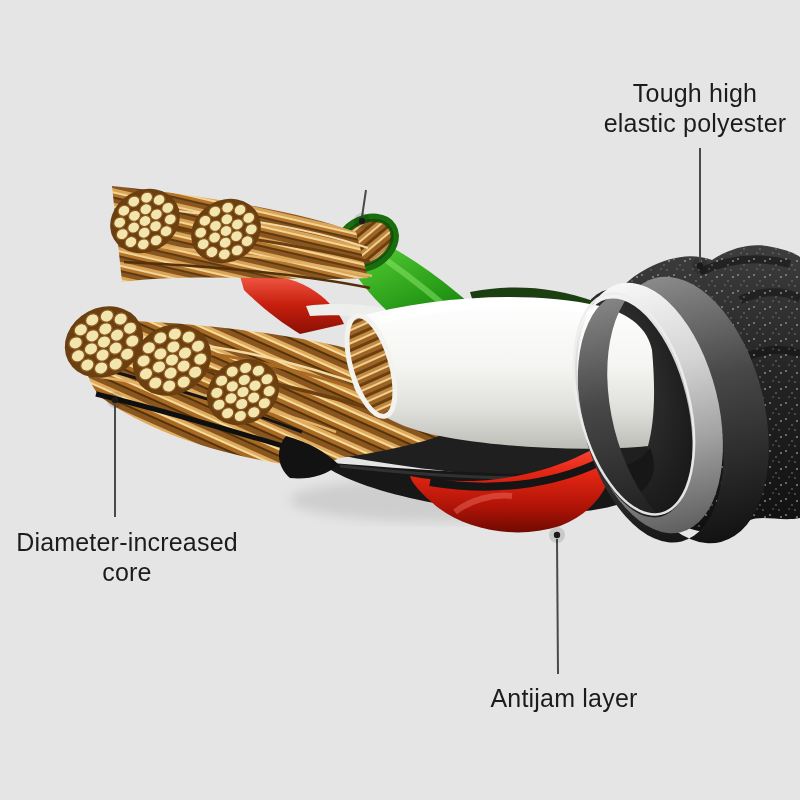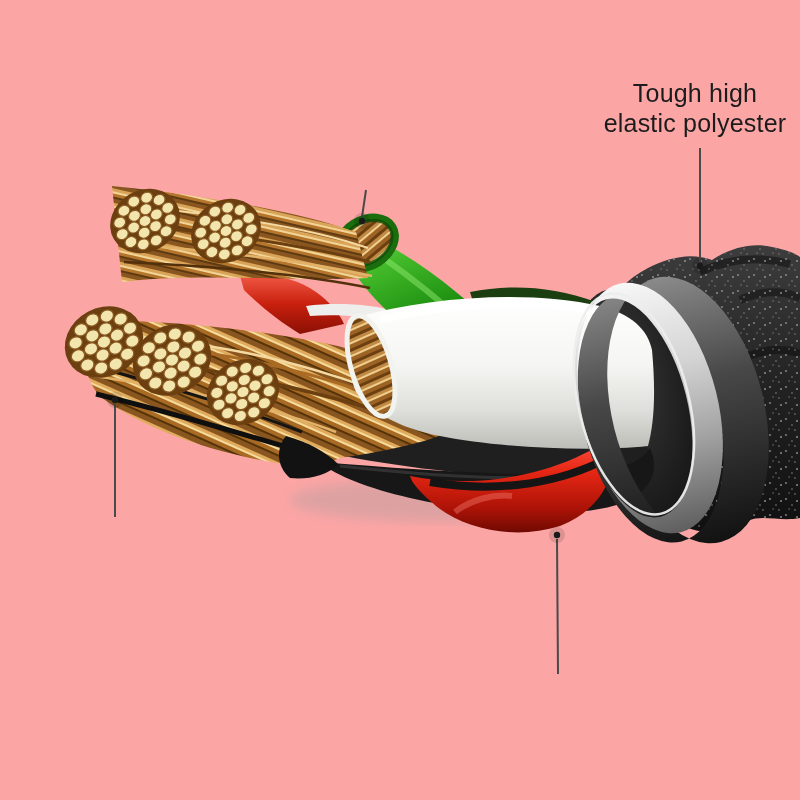--- a/index.html
+++ b/index.html
@@ -1,16 +1,16 @@
 <!DOCTYPE html>
 <html><head>
 <meta charset="utf-8">
 <style>
   html,body{margin:0;padding:0;background:#ffffff;}
-  .stage{position:relative;width:800px;height:800px;background:#fca5a5;overflow:hidden;
+  .stage{position:relative;width:800px;height:800px;background:#e5e5e5;overflow:hidden;
          font-family:"Liberation Sans",sans-serif;}
   .art{position:absolute;left:0;top:0;}
   .callout{position:absolute;color:#1c1c1c;font-size:25px;line-height:30px;
            text-align:center;white-space:pre-line;letter-spacing:0.2px;}
   .co-polyester{left:570px;top:78px;width:250px;}
   .co-insulating{left:258px;top:155px;width:240px;}
   .co-core{left:7px;top:527px;width:240px;}
   .co-antijam{left:444px;top:683px;width:240px;}
 </style>
 </head>
@@ -255,13 +255,16 @@
       <circle cx="362" cy="221" r="3.2" fill="#1a1a1a"></circle>
       <circle cx="115" cy="400" r="8" fill="#000000" opacity="0.12"></circle>
       <circle cx="115" cy="400" r="3.2" fill="#1a1a1a"></circle>
       <circle cx="557" cy="535" r="8" fill="#000000" opacity="0.12"></circle>
       <circle cx="557" cy="535" r="3.2" fill="#1a1a1a"></circle>
     </g>
   </svg>
 
   <div class="callout co-polyester">Tough high
 elastic polyester</div>
+  <div class="callout co-core">Diameter-increased
+core</div>
+  <div class="callout co-antijam">Antijam layer</div>
 </div>
 
 </body></html>

